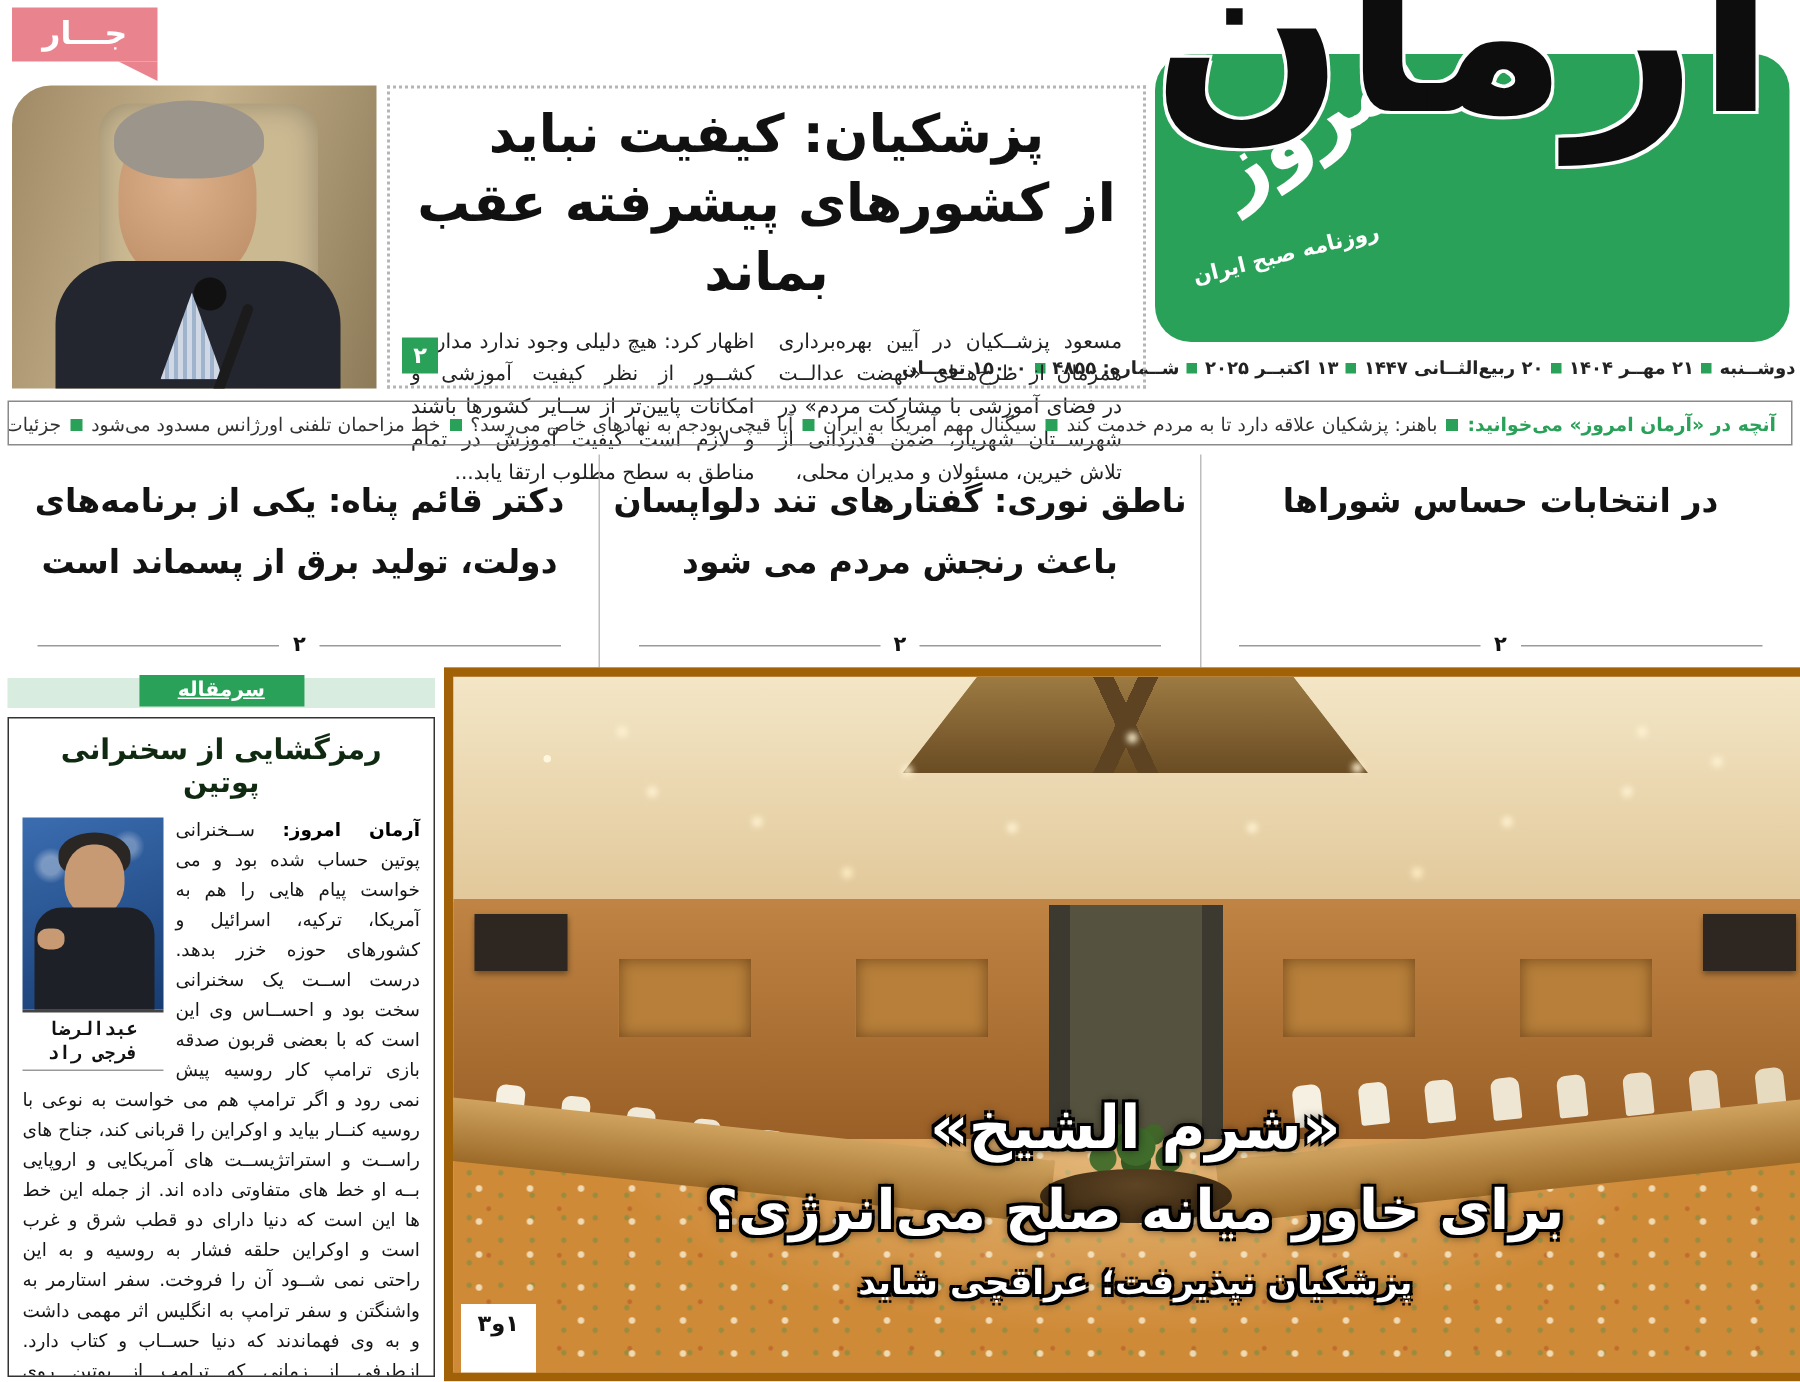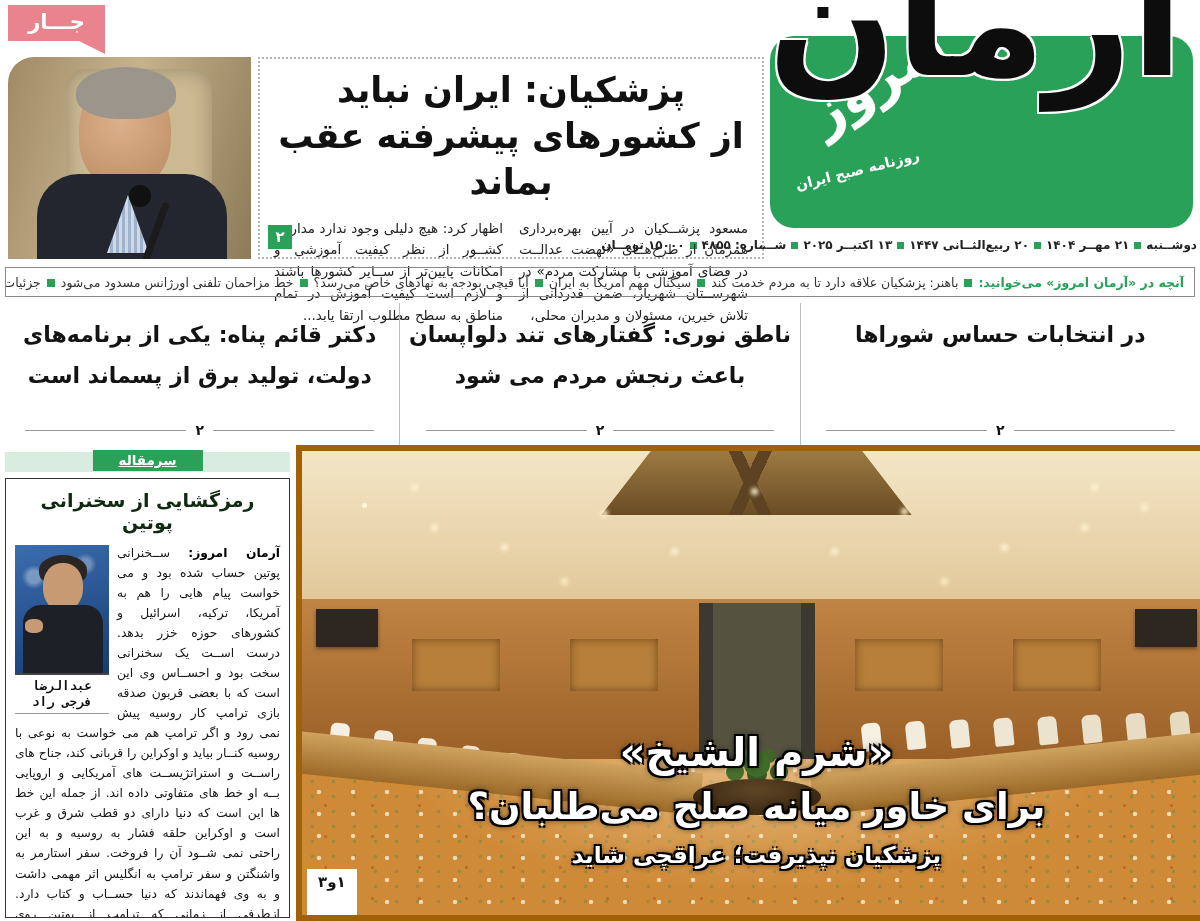--- a/index.html
+++ b/index.html
@@ -161,21 +161,21 @@
     <div class="lp-head"></div>
     <div class="lp-hair"></div>
     <div class="lp-suit"></div>
     <div class="lp-shirt"></div>
     <div class="lp-mic"></div>
     <div class="lp-michead"></div>
   </div>
 
   <div class="lead-story">
     <div class="ls-headline">
-      <div>پزشکیان: ایران نباید</div>
+      <div>پزشکیان: کیفیت نباید</div>
       <div>از کشورهای پیشرفته عقب بماند</div>
     </div>
     <div class="ls-body">
       <div class="ls-col">مسعود پزشــکیان در آیین بهره‌برداری همزمان از طرح‌هــای «نهضت عدالــت در فضای آموزشی با مشارکت مردم» در شهرســتان شهریار، ضمن قدردانی از تلاش خیرین، مسئولان و مدیران محلی،</div>
       <div class="ls-col">اظهار کرد: هیچ دلیلی وجود ندارد مدارس کشــور از نظر کیفیت آموزشی و امکانات پایین‌تر از ســایر کشورها باشند و لازم است کیفیت آموزش در تمام مناطق به سطح مطلوب ارتقا یابد...</div>
     </div>
     <div class="ls-page">۲</div>
   </div>
 
   <div class="ticker">
@@ -260,19 +260,19 @@
       </div>
     <div class="chair-row right">
         <div class="chair"></div>
       </div>
     <div class="mp-table left"></div>
     <div class="mp-table right"></div>
     <div class="mp-plant"></div>
     <div class="mp-planter"></div>
     <div class="mp-overlay">
       <div class="mp-line1">«شرم الشیخ»</div>
-      <div class="mp-line2">برای خاور میانه صلح می‌طلبان؟</div>
+      <div class="mp-line2">برای خاور میانه صلح می‌انرژی؟</div>
       <div class="mp-line3">پزشکیان نپذیرفت؛ عراقچی شاید</div>
     </div>
     <div class="mp-badge">۱و۳</div>
   </div>
 
 </div>
 
 </body></html>

